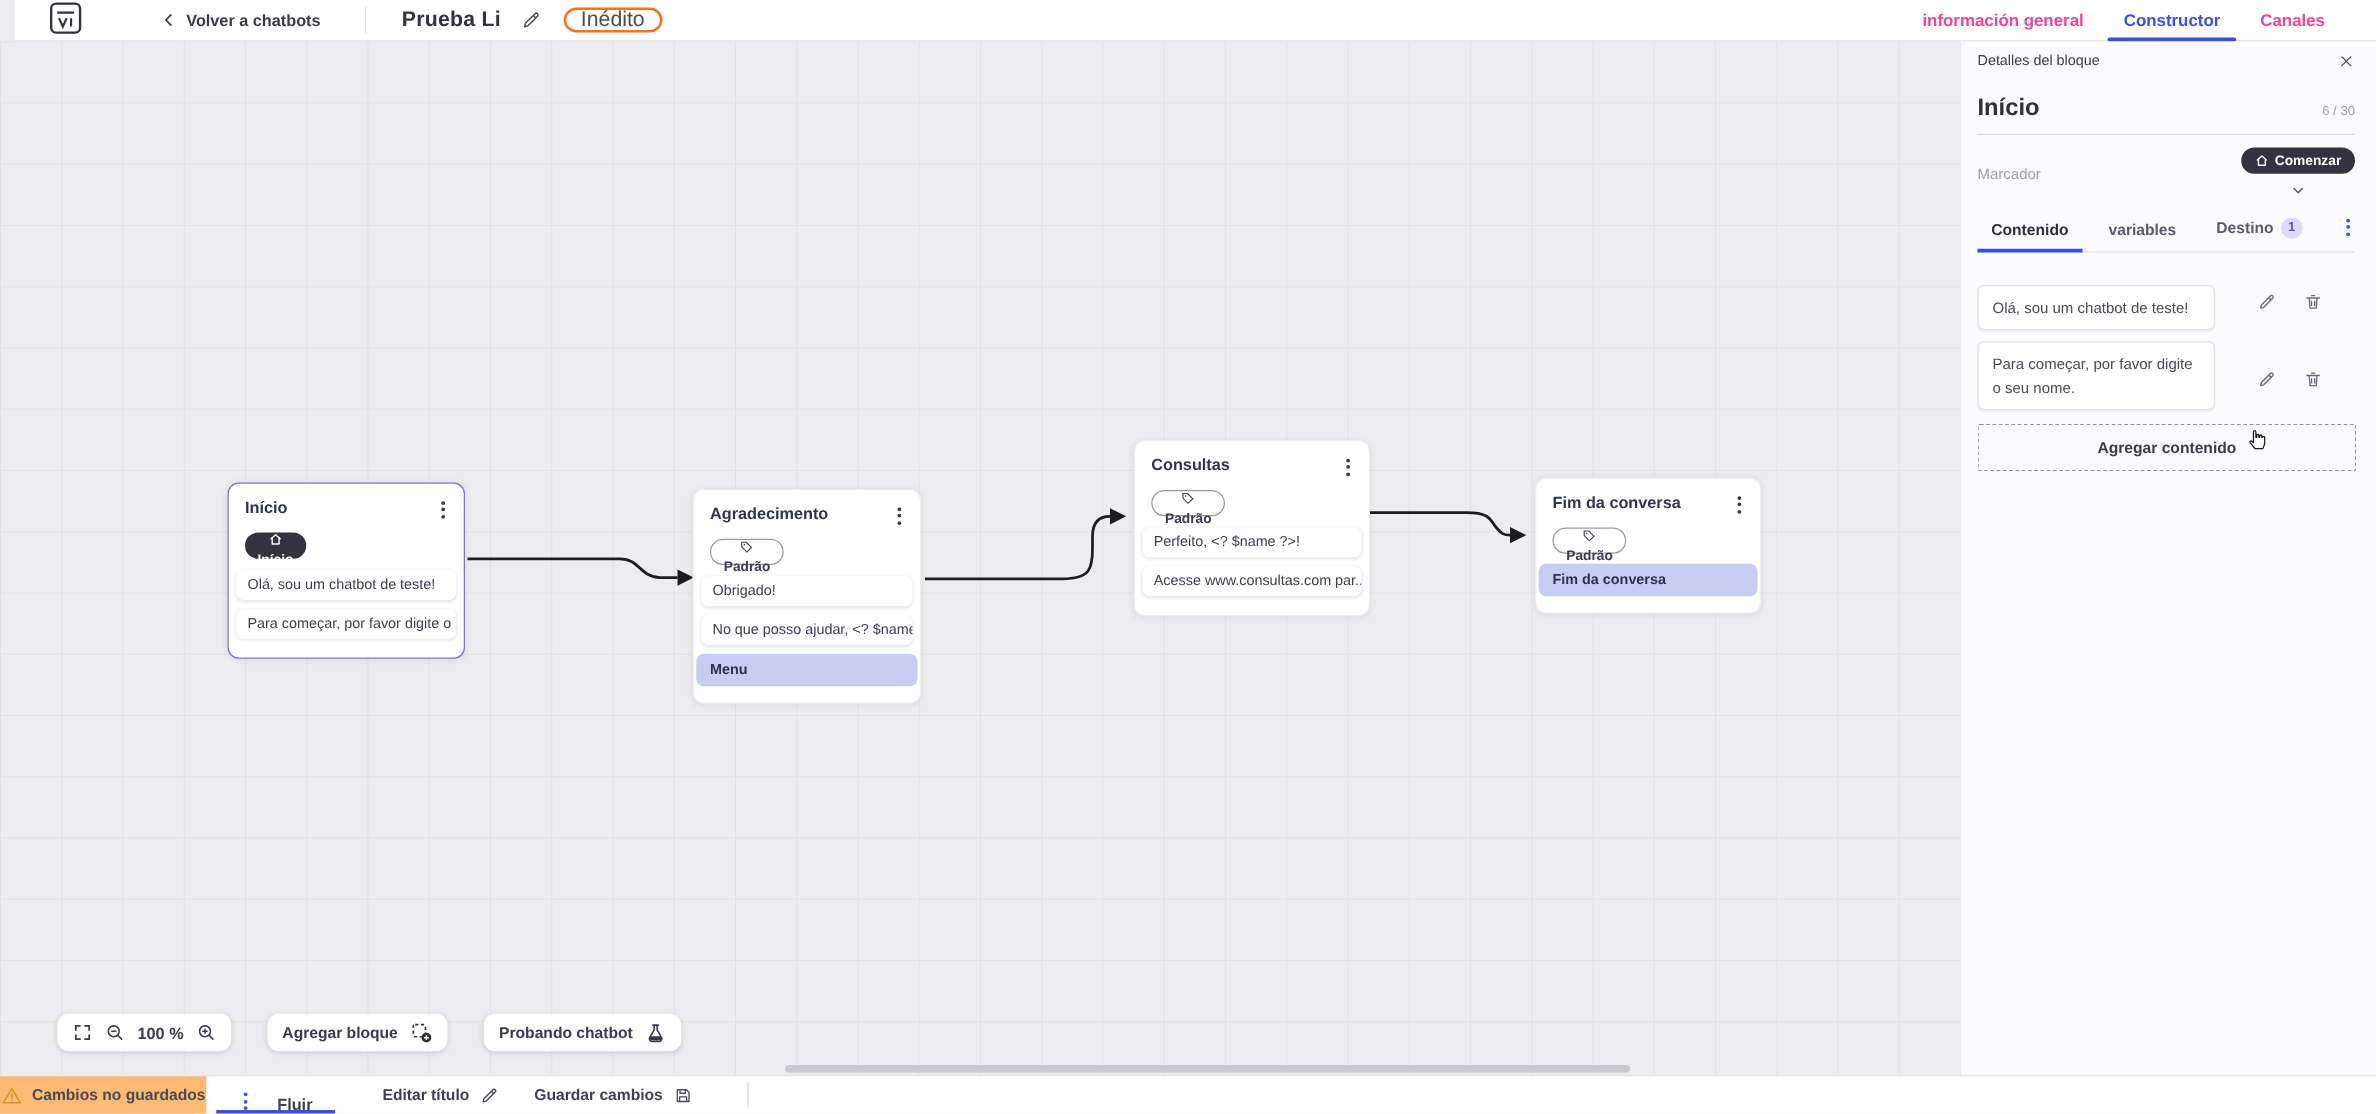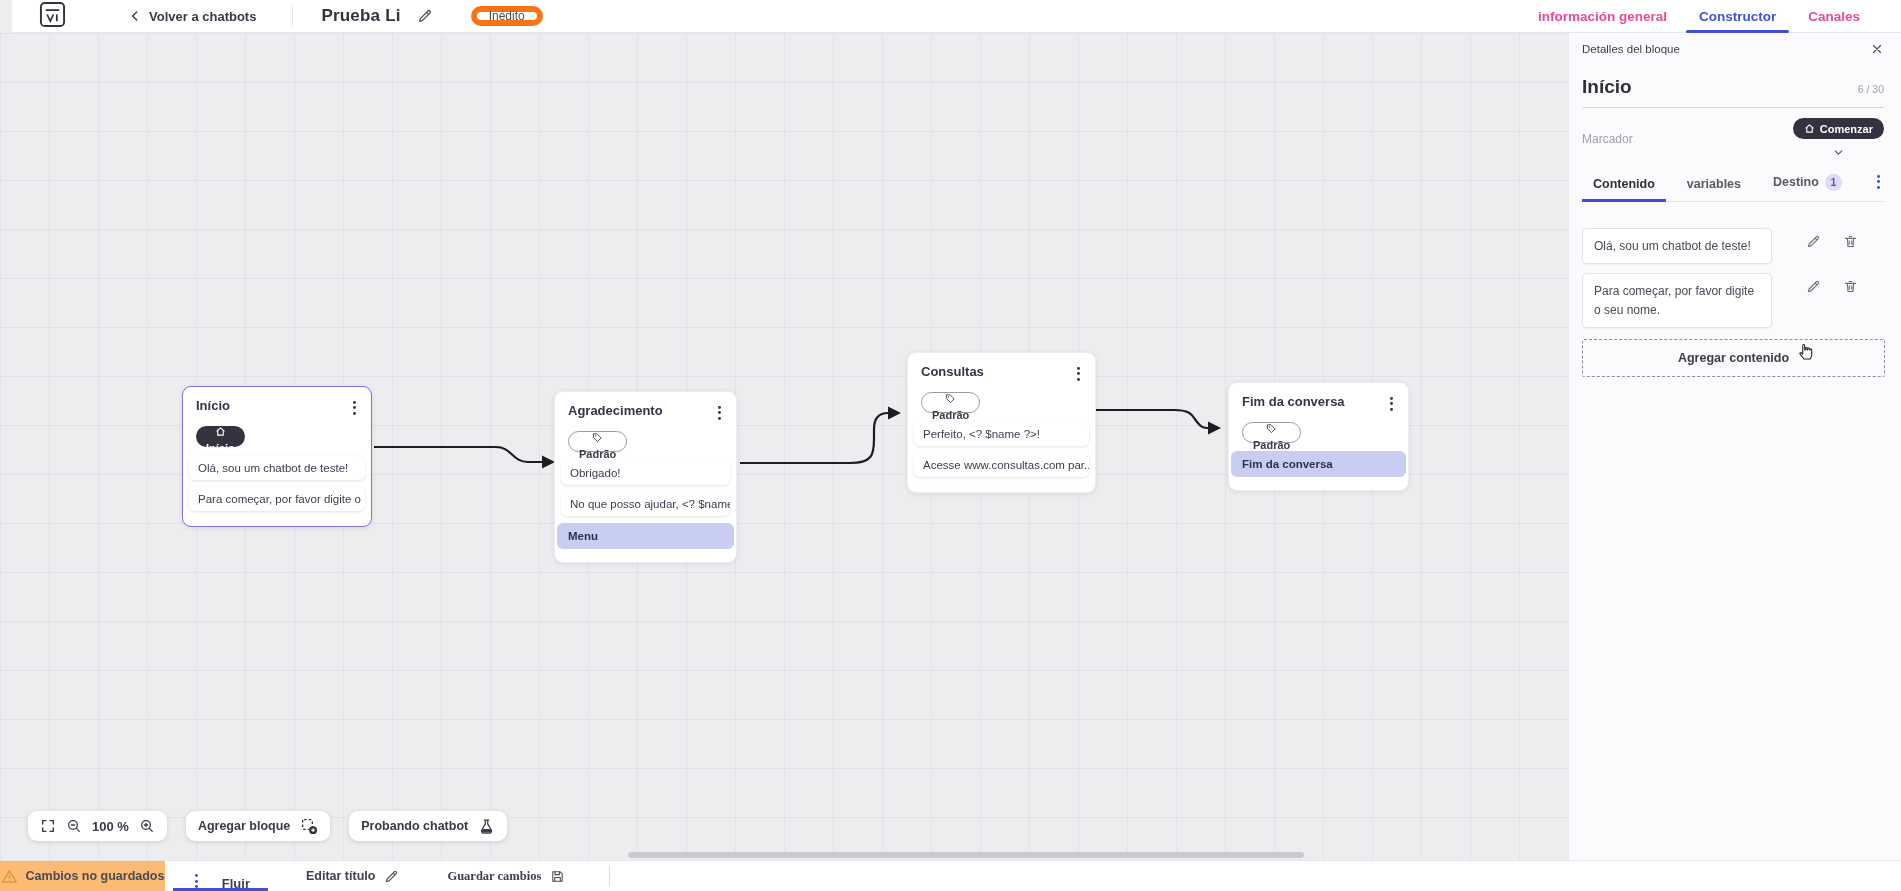--- a/index.html
+++ b/index.html
@@ -10,22 +10,22 @@
   
   .topbar { position:absolute; left:12px; top:0; width:1901px; height:33px; background:#fff;
     border-bottom:1px solid #e8e8ec; display:flex; align-items:center; z-index:30; }
   .logo { width:27px; height:27px; margin-left:27px; margin-top:-4px; flex:0 0 auto; }
   .backbtn { display:flex; align-items:center; gap:7px; margin-left:62px; background:none; border:0;
     font:600 13px "Liberation Sans",sans-serif; color:#3a3a48; cursor:pointer; }
   .backbtn .icon { width:14px; height:14px; }
   .tb-div { width:1px; height:22px; background:#e4e4e9; margin:0 28px 0 36px; }
   .doc-title { font-size:17px; font-weight:600; color:#33333f; letter-spacing:.2px; }
   .tb-pencil { width:16px; height:16px; margin-left:16px; color:#4a4a58; cursor:pointer; }
-  .pill { margin-left:38px; height:20px; padding:0 12px; display:flex; align-items:center;
-    border:6px solid #f97316; border-radius:11px; font-size:12px; color:#4c4c58; }
+  .pill { margin-left:18px; height:20px; padding:0 12px; display:flex; align-items:center;
+    border:2px solid #f97316; border-radius:11px; font-size:17px; color:#4c4c58; }
   .tb-tabs { margin-left:auto; display:flex; align-items:stretch; height:33px; padding-right:40px; gap:6px; }
   .tb-tab { position:relative; display:flex; align-items:center; padding:0 13px;
     font-size:13.5px; font-weight:600; color:#ec4899; cursor:pointer; }
   .tb-tab.active { color:#4150d8; }
   .tb-tab.active::after { content:""; position:absolute; left:0; right:0; bottom:0; height:2.5px;
     background:#4150d8; border-radius:2px; }
 
   
   .canvas { position:absolute; left:0; top:33px; width:1568px; height:827px; background:#ededef;
     background-image:linear-gradient(#e2e2e6 1px, transparent 1px),
@@ -47,21 +47,21 @@
   .badge.outline { background:#fff; border:1.2px solid #9a9aa4; color:#3c3c4c; font-weight:600; }
   .badge .icon { width:11px; height:11px; }
   .bitems { margin-top:9px; }
   .bitem { margin:0 6px 7px; background:#fff; border-radius:6px; padding:6px 9px;
     font-size:11.5px; color:#3c3c50; box-shadow:0 1px 3px rgba(40,40,70,.13);
     white-space:nowrap; overflow:hidden; cursor:pointer; }
   .bitem.highlight { margin:0 2px 5px; background:#c7cef2; box-shadow:none; font-weight:700;
     color:#2c3150; padding:7px 11px; }
 
   
-  .cv-toolbar { position:absolute; left:28px; top:778px; display:flex; gap:19px; }
+  .cv-toolbar { position:absolute; left:46px; top:778px; display:flex; gap:29px; }
   .tool-group { background:#fff; border-radius:9px; box-shadow:0 1px 4px rgba(40,40,70,.16);
     height:30px; display:flex; align-items:center; padding:0 12px; gap:10px;
     font:600 12.5px "Liberation Sans",sans-serif; color:#3a3a4c; cursor:pointer; }
   .tool-group .icon { width:16px; height:16px; color:#3a3a4c; }
   .zoom-level { font-size:13px; font-weight:700; }
   .hscroll { position:absolute; left:628px; top:819px; width:676px; height:6px; border-radius:3px;
     background:#c9c9cf; }
 
   
   .panel { position:absolute; right:0; top:33px; width:333px; height:827px; background:#fbfbfd;
@@ -85,21 +85,21 @@
   .p-tab { position:relative; padding:0 11px 10px; font-size:12.5px; font-weight:600; color:#5a5a66;
     display:flex; align-items:center; gap:6px; cursor:pointer; }
   .p-tab.active { color:#2f2f3c; }
   .p-tab.active::after { content:""; position:absolute; left:0; right:0; bottom:-1px; height:2.5px;
     background:#3f4ed8; }
   .count-badge { width:17px; height:17px; border-radius:50%; background:#dedaf7; color:#5a4fd4;
     font-size:10.5px; font-weight:700; display:flex; align-items:center; justify-content:center; }
   .p-tabs .kebab { margin-left:auto; margin-bottom:9px; }
   .p-card-row { display:flex; align-items:flex-start; }
   .p-card-row.first { margin-top:26px; }
-  .p-card-row + .p-card-row { margin-top:9px; }
+  .p-card-row + .p-card-row { margin-top:9px;align-items:center; }
   .p-card { width:190px; background:#fff; border:1px solid #e2e2e8; border-radius:5px;
     box-shadow:0 1px 2px rgba(40,40,70,.06); padding:8px 11px; font-size:12px; color:#4a4a58;
     line-height:1.55; }
   .row-icon { width:15px; height:15px; color:#6a6a76; margin-top:6px; cursor:pointer; }
   .row-icon.pencil { margin-left:34px; }
   .row-icon.trash { margin-left:22px; }
   .add-content { margin-top:11px; width:303px; height:38px; background:transparent;
     border:1px dashed #8f8f9a; border-radius:2px; font:600 12.5px "Liberation Sans",sans-serif;
     color:#3c3c48; cursor:pointer; }
   .cursor { position:absolute; right:84px; top:305px; width:22px; height:24px; z-index:40; }
@@ -113,21 +113,21 @@
   .fluir-tab { position:relative; display:flex; align-items:flex-end; gap:20px; padding:0 18px;
     margin-left:8px; cursor:pointer;margin-top:20px; }
   .fluir-tab::after { content:""; position:absolute; left:0; right:0; bottom:0; height:3px;
     background:#4150d8; }
   .fluir-label { font-size:13px; font-weight:600; color:#3f3f52; }
   .bb-item { display:flex; align-items:center; gap:9px; font-size:12.5px; font-weight:600;
     color:#3f3f52; cursor:pointer; background:none; border:0;
     font-family:"Liberation Sans",sans-serif;justify-content:flex-end; }
   .bb-item .icon { width:15px; height:15px; color:#4a4a58; }
   .bb-edit { margin-left:38px; }
-  .bb-save { margin-left:48px;font-family:Liberation Serif, serif; }
+  .bb-save { margin-left:28px; }
   .bb-div { width:1px; height:20px; background:#d8d8de; align-self:center; margin-left:44px; }
   .icon svg { width:100%; height:100%; display:block; }
 </style>
 </head>
 <body>
 
 <div class="app">
 
   <header class="topbar">
     <span class="logo icon">

